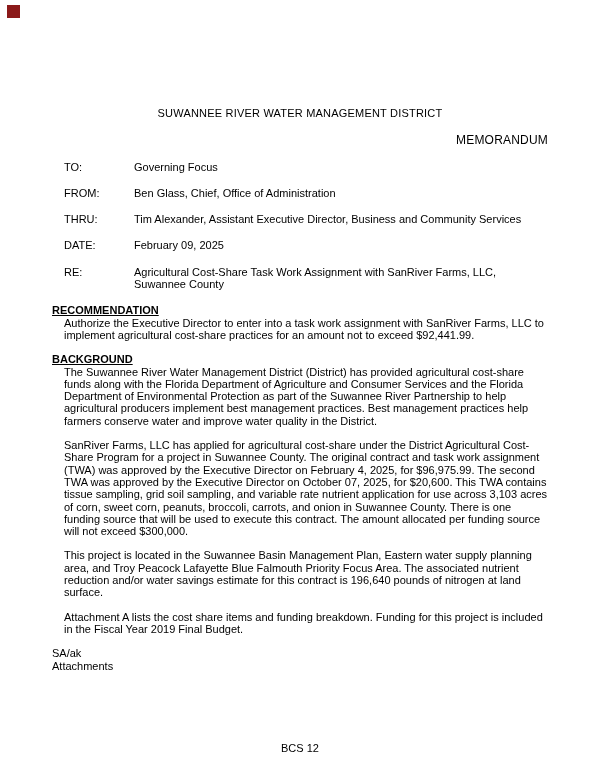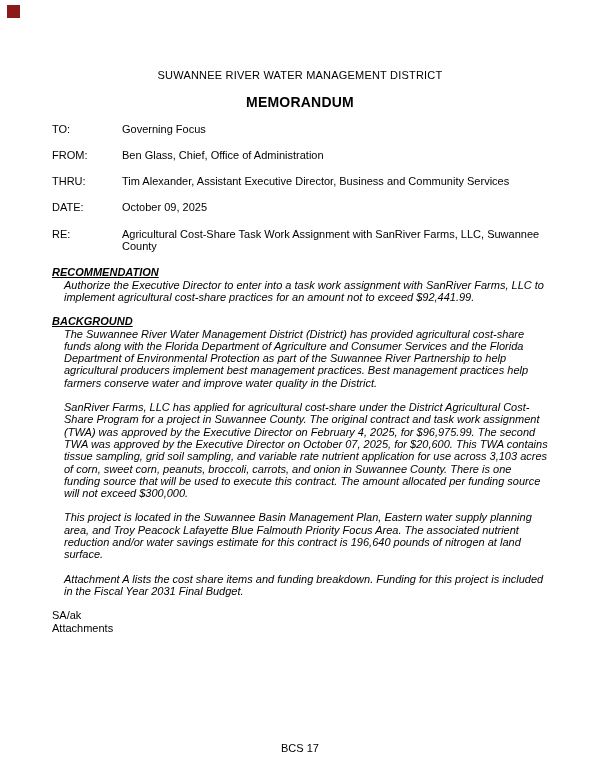--- a/index.html
+++ b/index.html
@@ -23,50 +23,50 @@
   .corner-marker {
     position: absolute;
     left: 7px;
     top: 5px;
     width: 13px;
     height: 13px;
     background: #8b1a1a;
   }
   .doc-title {
     margin: 0;
-    padding-top: 69px;
+    padding-top: 107px;
     text-align: center;
     font-size: 11px;
     font-weight: normal;
     letter-spacing: 0.2px;
   }
   .doc-subtitle {
     margin: 15px 0 0 0;
-    text-align: center;
-    font-size: 14px;
-    font-weight: bold;
+    text-align: right;
+    font-size: 12px;
+    font-weight: normal;
     letter-spacing: 0.2px;
   }
   .fields {
     margin-top: 14px;
+    margin-left: 12px;
   }
   .field-row {
     display: flex;
     margin-bottom: 14px;
   }
   .field-label {
     width: 70px;
     flex: 0 0 70px;
   }
   .field-value {
     flex: 1 1 auto;
   }
   .section {
     margin-top: 10px;
-    font-style: italic;
   }
   .section-heading {
     margin: 0;
     font-size: 11px;
     font-weight: bold;
     text-decoration: underline;
   }
   .section p {
     margin: 0 0 12px 12px;
   }
@@ -103,41 +103,41 @@
     <div class="field-row">
       <div class="field-label">FROM:</div>
       <div class="field-value">Ben Glass, Chief, Office of Administration</div>
     </div>
     <div class="field-row">
       <div class="field-label">THRU:</div>
       <div class="field-value">Tim Alexander, Assistant Executive Director, Business and Community Services</div>
     </div>
     <div class="field-row">
       <div class="field-label">DATE:</div>
-      <div class="field-value">October 09, 2025</div>
+      <div class="field-value">February 09, 2025</div>
     </div>
     <div class="field-row">
       <div class="field-label">RE:</div>
       <div class="field-value">Agricultural Cost-Share Task Work Assignment with SanRiver Farms, LLC, Suwannee County</div>
     </div>
   </div>
 
   <div class="section">
     <div class="section-heading">RECOMMENDATION</div>
     <p>Authorize the Executive Director to enter into a task work assignment with SanRiver Farms, LLC to implement agricultural cost-share practices for an amount not to exceed $92,441.99.</p>
   </div>
 
   <div class="section">
     <div class="section-heading">BACKGROUND</div>
     <p>The Suwannee River Water Management District (District) has provided agricultural cost-share funds along with the Florida Department of Agriculture and Consumer Services and the Florida Department of Environmental Protection as part of the Suwannee River Partnership to help agricultural producers implement best management practices. Best management practices help farmers conserve water and improve water quality in the District.</p>
     <p>SanRiver Farms, LLC has applied for agricultural cost-share under the District Agricultural Cost-Share Program for a project in Suwannee County. The original contract and task work assignment (TWA) was approved by the Executive Director on February 4, 2025, for $96,975.99. The second TWA was approved by the Executive Director on October 07, 2025, for $20,600. This TWA contains tissue sampling, grid soil sampling, and variable rate nutrient application for use across 3,103 acres of corn, sweet corn, peanuts, broccoli, carrots, and onion in Suwannee County. There is one funding source that will be used to execute this contract. The amount allocated per funding source will not exceed $300,000.</p>
     <p>This project is located in the Suwannee Basin Management Plan, Eastern water supply planning area, and Troy Peacock Lafayette Blue Falmouth Priority Focus Area. The associated nutrient reduction and/or water savings estimate for this contract is 196,640 pounds of nitrogen at land surface.</p>
-    <p>Attachment A lists the cost share items and funding breakdown. Funding for this project is included in the Fiscal Year 2031 Final Budget.</p>
+    <p>Attachment A lists the cost share items and funding breakdown. Funding for this project is included in the Fiscal Year 2019 Final Budget.</p>
   </div>
 
   <div class="signature">
     <div>SA/ak</div>
     <div>Attachments</div>
   </div>
 
-  <div class="footer">BCS 17</div>
+  <div class="footer">BCS 12</div>
 
 </div>
 
 </body></html>

